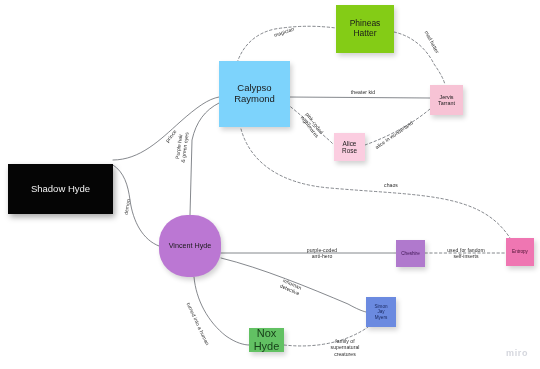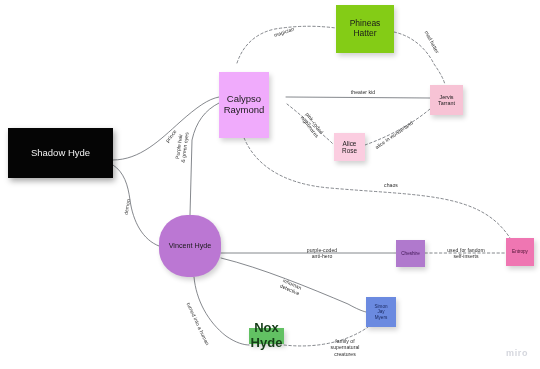--- a/index.html
+++ b/index.html
@@ -34,20 +34,21 @@
     white-space: pre-line;
     color: #1a1a1a;
   }
   .sticky {
     box-shadow: 2px 3px 5px rgba(0,0,0,0.18);
   }
   .node-shadow-hyde {
     background: #050505;
     color: #f2f2f2;
     box-shadow: 2px 3px 6px rgba(0,0,0,0.35);
+    margin-top: 36px;
   }
   .edge-label {
     position: absolute;
     color: #2b2b2b;
     font-size: 5.1px;
     line-height: 1.25;
     white-space: pre-line;
     text-align: center;
     letter-spacing: 0.05px;
     transform-origin: 50% 50%;
@@ -80,35 +81,35 @@
       <path d="M 241 129 C 250 162 280 184 330 188 C 420 196 480 192 510 238" fill="none" stroke="#666a70" stroke-width="0.8" stroke-linecap="round" stroke-dasharray="2.4 2.4"></path>
       <path d="M 221 253 L 396 253" fill="none" stroke="#666a70" stroke-width="0.8" stroke-linecap="round"></path>
       <path d="M 425 253 L 506 253" fill="none" stroke="#666a70" stroke-width="0.8" stroke-linecap="round" stroke-dasharray="2.4 2.4"></path>
       <path d="M 221 258 C 262 268 310 288 348 304 C 357 309 362 311 366 312" fill="none" stroke="#666a70" stroke-width="0.8" stroke-linecap="round"></path>
       <path d="M 194 277 C 196 300 208 322 226 336 C 236 343 244 345 249 345" fill="none" stroke="#666a70" stroke-width="0.8" stroke-linecap="round"></path>
       <path d="M 284 345 C 320 349 350 340 368 327" fill="none" stroke="#666a70" stroke-width="0.8" stroke-linecap="round" stroke-dasharray="2.4 2.4"></path>
     </svg>
 
   <div id="node-layer">
       <div class="node node-shadow-hyde" style="left: 8px; top: 128px; width: 105px; height: 50px; background: rgb(5, 5, 5); color: rgb(242, 242, 242); font-size: 9.5px;"><span>Shadow Hyde</span></div>
-      <div class="node sticky" style="left: 219px; top: 72px; width: 50px; height: 66px; background: #f0abfc; color: rgb(26, 26, 26); font-size: 9.5px;"><span>Calypso
+      <div class="node sticky" style="left: 219px; top: 61px; width: 71px; height: 66px; background: #7dd3fc; color: rgb(26, 26, 26); font-size: 9.5px;"><span>Calypso
 Raymond</span></div>
       <div class="node sticky" style="left: 336px; top: 5px; width: 58px; height: 48px; background: #84cc16; color: rgb(26, 26, 26); font-size: 8.5px;"><span>Phineas
 Hatter</span></div>
       <div class="node sticky" style="left: 430px; top: 85px; width: 33px; height: 30px; background: rgb(247, 195, 213); color: rgb(26, 26, 26); font-size: 5.4px;"><span>Jervis
 Tarrant</span></div>
       <div class="node sticky" style="left: 334px; top: 133px; width: 31px; height: 28px; background: rgb(251, 205, 224); color: rgb(26, 26, 26); font-size: 6.4px;"><span>Alice
 Rose</span></div>
       <div class="node sticky" style="left: 159px; top: 215px; width: 62px; height: 62px; background: rgb(187, 119, 211); color: rgb(26, 26, 26); font-size: 7.2px; border-radius: 28px;"><span>Vincent Hyde</span></div>
       <div class="node sticky" style="left: 396px; top: 240px; width: 29px; height: 27px; background: rgb(176, 121, 205); color: rgb(61, 20, 82); font-size: 4.6px;"><span>Cheshire</span></div>
       <div class="node sticky" style="left: 506px; top: 238px; width: 28px; height: 28px; background: rgb(239, 118, 178); color: rgb(74, 16, 48); font-size: 4.6px;"><span>Entropy</span></div>
       <div class="node sticky" style="left: 366px; top: 297px; width: 30px; height: 30px; background: rgb(107, 138, 224); color: rgb(27, 42, 99); font-size: 4.6px;"><span>Simon
 Jay
 Myers</span></div>
-      <div class="node sticky" style="left: 249px; top: 328px; width: 35px; height: 16px; background: rgb(98, 193, 99); color: rgb(21, 61, 23); font-size: 13px; font-weight: bold;"><span>Nox
+      <div class="node sticky" style="left: 249px; top: 328px; width: 35px; height: 24px; background: rgb(98, 193, 99); color: rgb(21, 61, 23); font-size: 11px;"><span>Nox
 Hyde</span></div>
     </div>
   <div id="label-layer">
       <div class="edge-label" style="left: 171px; top: 136px; transform: translate(-50%, -50%) rotate(-52deg);">prince</div>
       <div class="edge-label" style="left: 127px; top: 207px; transform: translate(-50%, -50%) rotate(-80deg);">demon</div>
       <div class="edge-label" style="left: 182px; top: 147px; transform: translate(-50%, -50%) rotate(-82deg);">Purple hair
 &amp; green eyes</div>
       <div class="edge-label" style="left: 284px; top: 32px; transform: translate(-50%, -50%) rotate(-19deg);">magician</div>
       <div class="edge-label" style="left: 432px; top: 42px; transform: translate(-50%, -50%) rotate(62deg);">mad hatter</div>
       <div class="edge-label" style="left: 363px; top: 92px; transform: translate(-50%, -50%) rotate(0deg);">theater kid</div>

